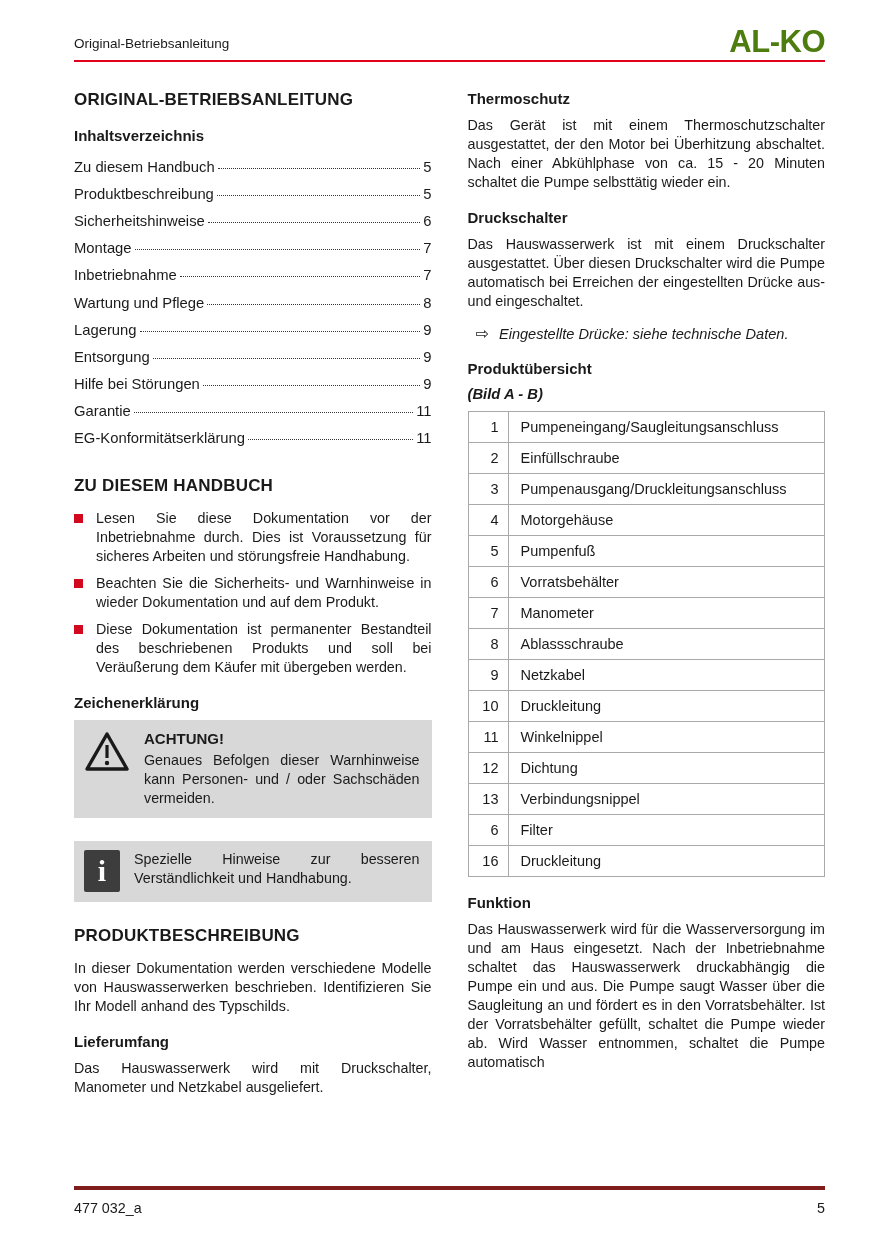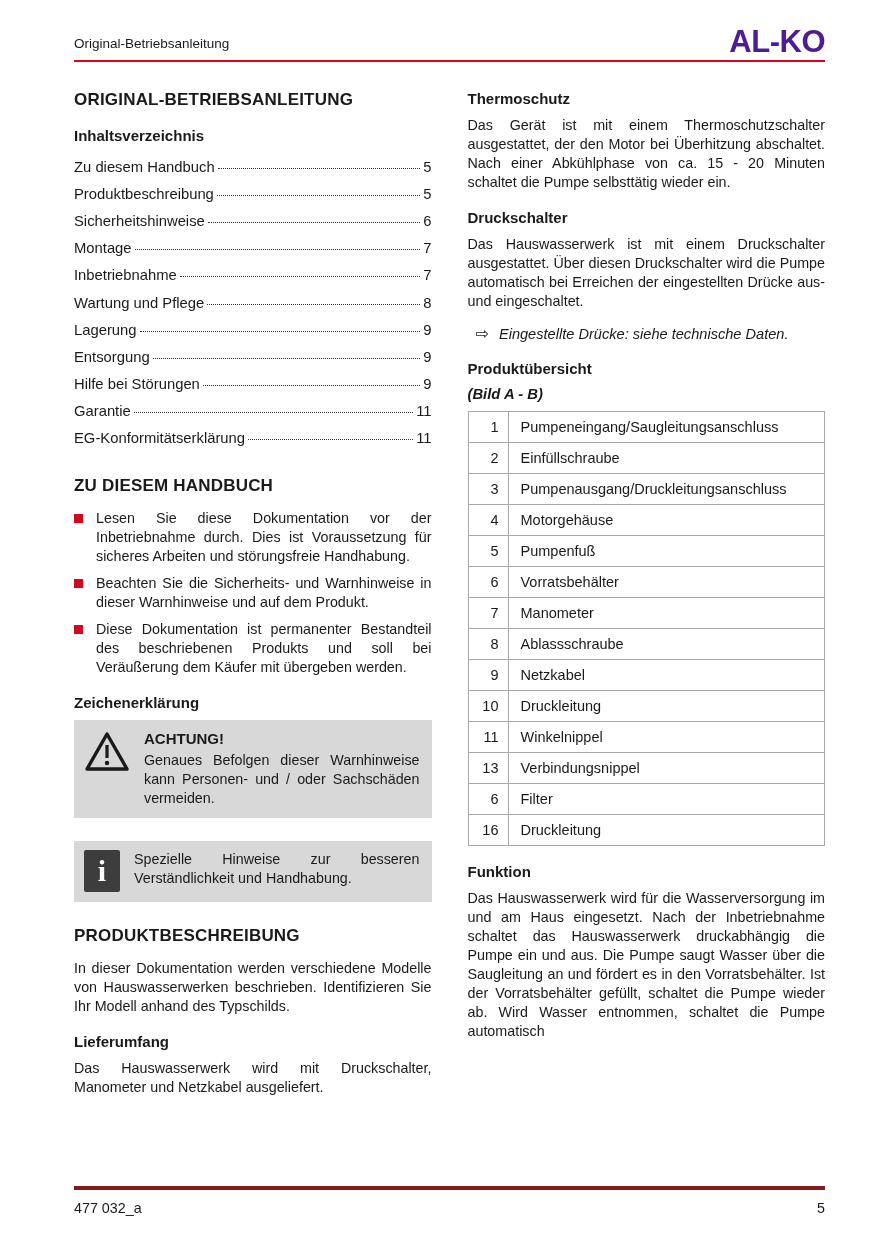--- a/index.html
+++ b/index.html
@@ -11,21 +11,21 @@
     font-family: "Liberation Sans", sans-serif;
     padding: 26px 48px 24px 70px;
     display: flex; flex-direction: column;
     overflow: hidden;
     margin: 0 auto;
   }
 
   
   .page-header { display: flex; justify-content: space-between; align-items: flex-end; }
   .doc-type { font-size: 13.5px; padding-bottom: 6px; }
-  .logo { font-size: 31px; font-weight: 800; color: #4c1d95; letter-spacing: -0.5px; line-height: 1; }
+  .logo { font-size: 31px; font-weight: 800; color: #4d7c0f; letter-spacing: -0.5px; line-height: 1; }
   .header-rule { height: 2px; background: #e2001a; margin-top: 3px; flex: none; }
 
   
   .columns { display: flex; gap: 36px; padding-top: 28px; flex: 1; min-height: 0; overflow: hidden; }
   .col { flex: 1; min-width: 0; }
   .col > *:first-child { margin-top: 0; }
 
   h1.section { font-size: 17px; font-weight: bold; margin: 24px 0 13px; letter-spacing: 0.2px; }
   h2.sub { font-size: 15px; font-weight: bold; margin: 17px 0 9px; }
   p.body { font-size: 14.3px; line-height: 1.33; text-align: justify; margin-bottom: 9px; }
@@ -149,21 +149,21 @@
 
       <h1 class="section">ZU DIESEM HANDBUCH</h1>
 
       <ul class="bullets">
         <li class="bullet">
           <span class="bullet-marker"></span>
           <span class="bullet-text">Lesen Sie diese Dokumentation vor der Inbetriebnahme durch. Dies ist Voraussetzung für sicheres Arbeiten und störungsfreie Handhabung.</span>
         </li>
         <li class="bullet">
           <span class="bullet-marker"></span>
-          <span class="bullet-text">Beachten Sie die Sicherheits- und Warnhinweise in dieser Warnhinweise und auf dem Produkt.</span>
+          <span class="bullet-text">Beachten Sie die Sicherheits- und Warnhinweise in wieder Dokumentation und auf dem Produkt.</span>
         </li>
         <li class="bullet">
           <span class="bullet-marker"></span>
           <span class="bullet-text">Diese Dokumentation ist permanenter Bestandteil des beschriebenen Produkts und soll bei Veräußerung dem Käufer mit übergeben werden.</span>
         </li>
       </ul>
 
       <h2 class="sub">Zeichenerklärung</h2>
 
       <div class="gray-box">
@@ -249,20 +249,24 @@
           </tr>
           <tr>
             <td class="num">10</td>
             <td>Druckleitung</td>
           </tr>
           <tr>
             <td class="num">11</td>
             <td>Winkelnippel</td>
           </tr>
           <tr>
+            <td class="num">12</td>
+            <td>Dichtung</td>
+          </tr>
+          <tr>
             <td class="num">13</td>
             <td>Verbindungsnippel</td>
           </tr>
           <tr>
             <td class="num">6</td>
             <td>Filter</td>
           </tr>
           <tr>
             <td class="num">16</td>
             <td>Druckleitung</td>

